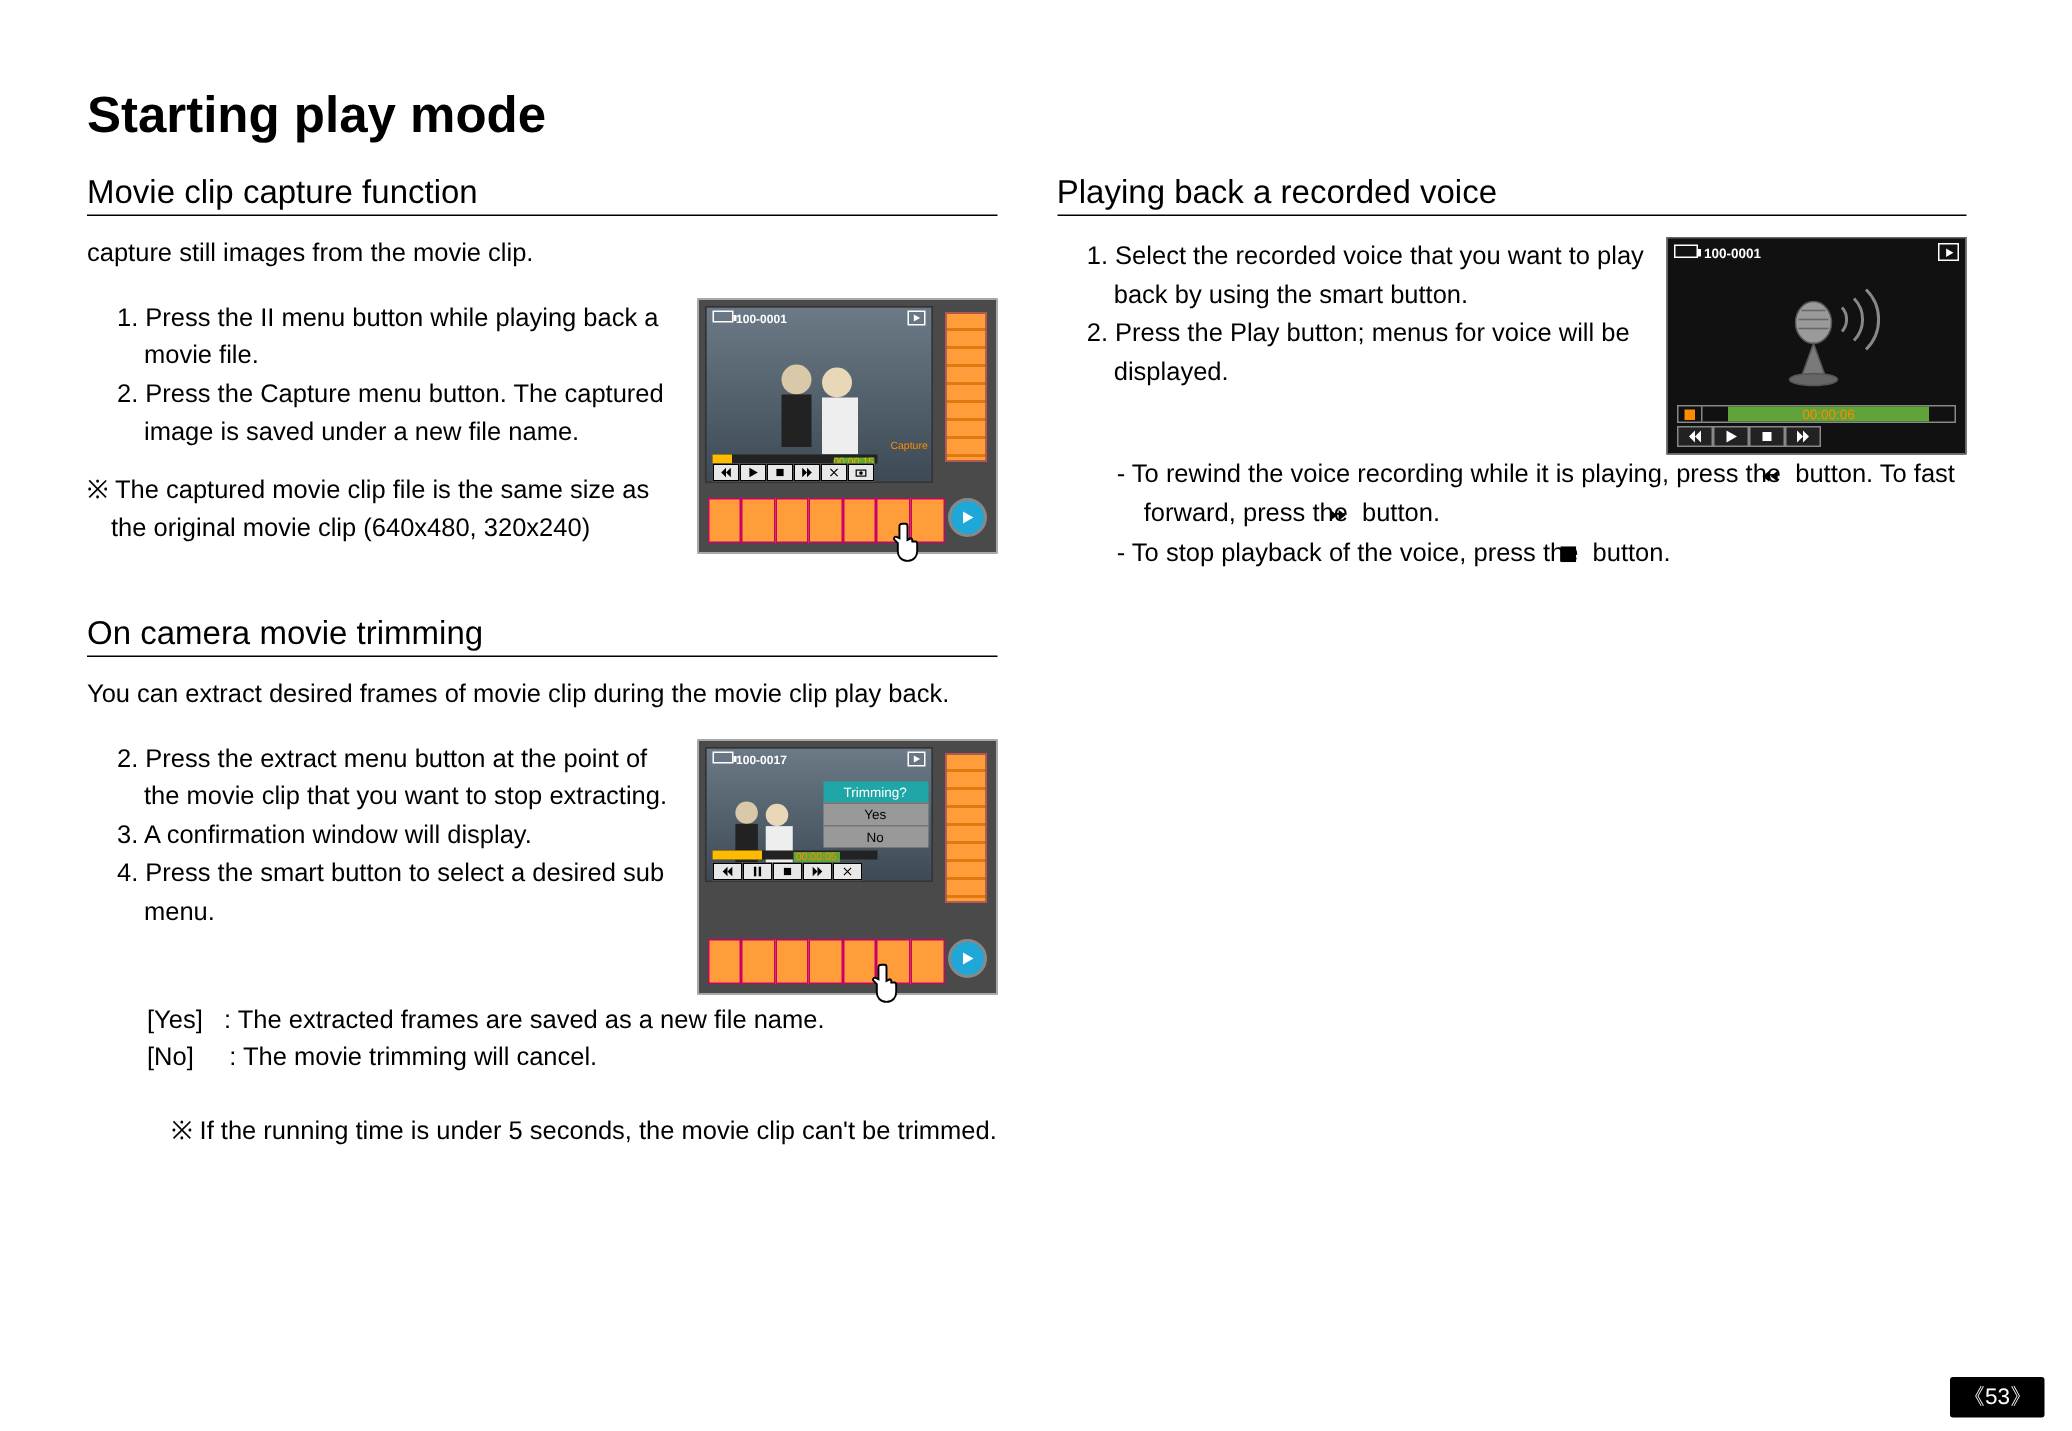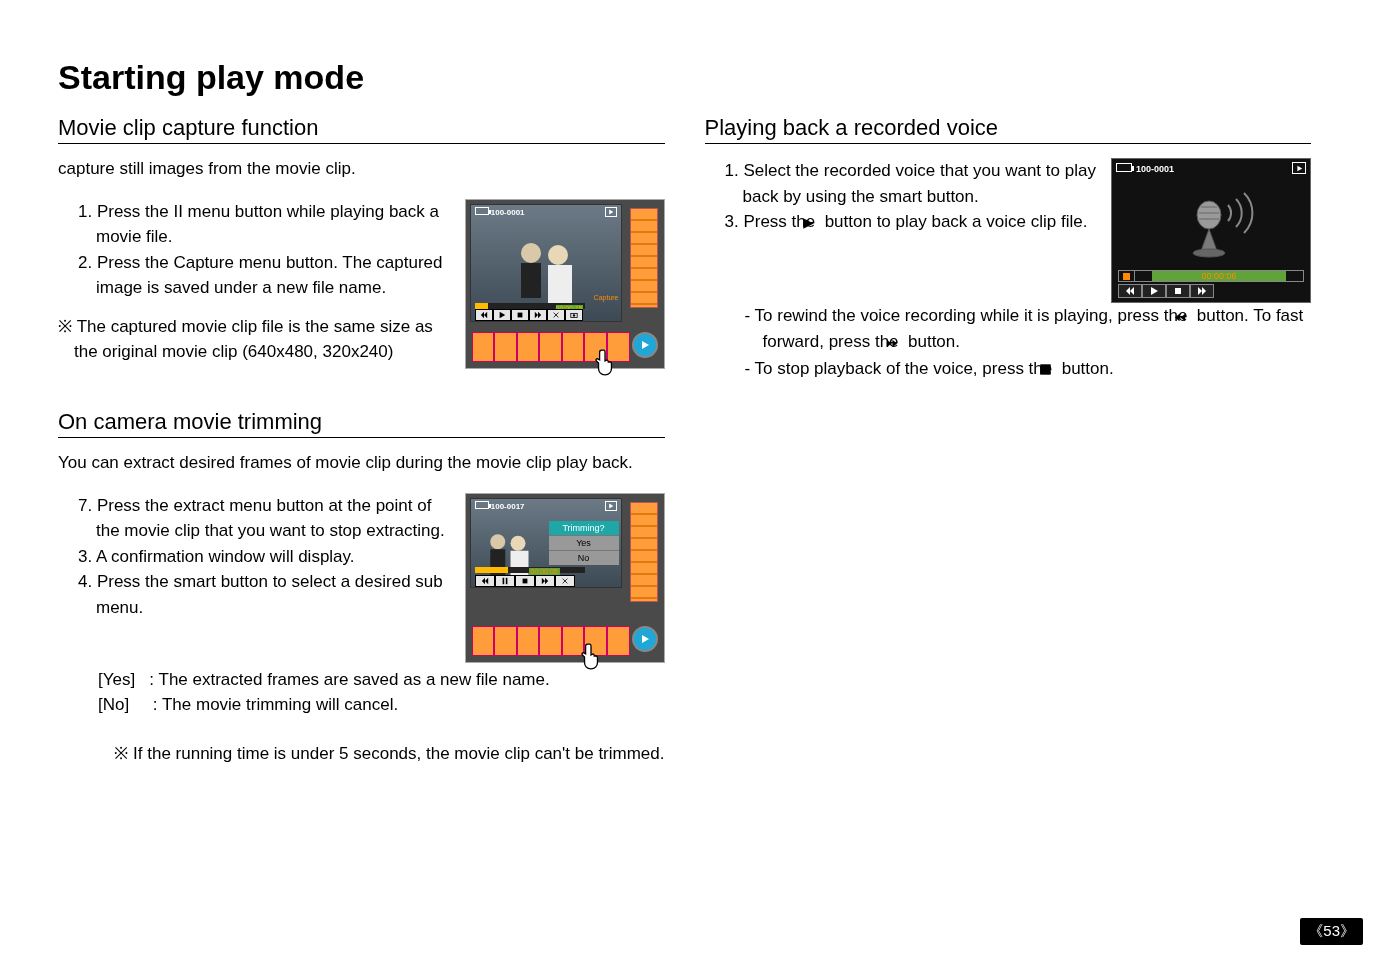--- a/index.html
+++ b/index.html
@@ -195,21 +195,21 @@
       </div>
 
       <div class="spacer"></div>
 
       <div class="section-heading">On camera movie trimming</div>
       <div class="intro">You can extract desired frames of movie clip during the movie clip play back.</div>
 
       <div class="twocol-section">
         <div class="text">
           <div class="steps">
-            <div class="item">7. Press the extract menu button at the point of the movie clip that you want to stop extracting.</div>
+            <div class="item">2. Press the extract menu button at the point of the movie clip that you want to stop extracting.</div>
             <div class="item">3. A confirmation window will display.</div>
             <div class="item">4. Press the smart button to select a desired sub menu.</div>
           </div>
         </div>
         <div class="fig">
           <div class="lcd2">
             <div class="screen">
               <div class="osd-top">
                 <span><span class="batt"></span> <span>100-0017</span></span>
                 <span class="playicon">
@@ -296,25 +296,21 @@
       <div class="note" style="margin-top:24px;text-align:right;">※ If the running time is under 5 seconds, the movie clip can't be trimmed.</div>
     </div>
 
     <div class="col">
       <div class="section-heading">Playing back a recorded voice</div>
 
       <div class="twocol-section">
         <div class="text">
           <div class="steps">
             <div class="item">1. Select the recorded voice that you want to play back by using the smart button.</div>
-            <div class="item">
-              <span>3. Press the </span><span class="inline-icon"><svg viewBox="0 0 10 10">
-                    <polygon points="1,1 9,5 1,9"></polygon>
-                  </svg></span><span> button to play back a voice clip file.</span>
-            </div>
+            <div class="item">2. Press the Play button; menus for voice will be displayed.</div>
           </div>
         </div>
         <div class="fig">
           <div class="lcd3">
             <div class="top">
               <span><span class="batt"></span><span>100-0001</span></span>
               <span class="playicon">
                   <svg viewBox="0 0 10 10">
                     <polygon points="2,1 9,5 2,9"></polygon>
                   </svg>

